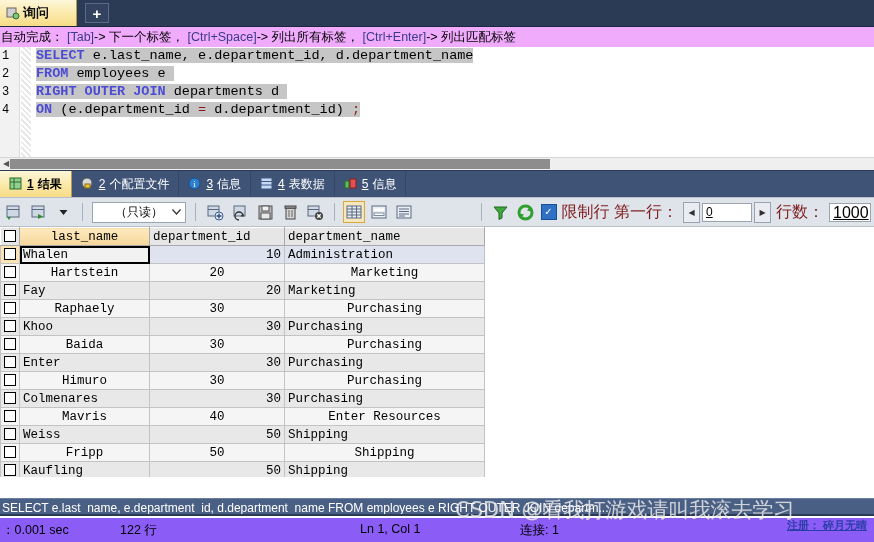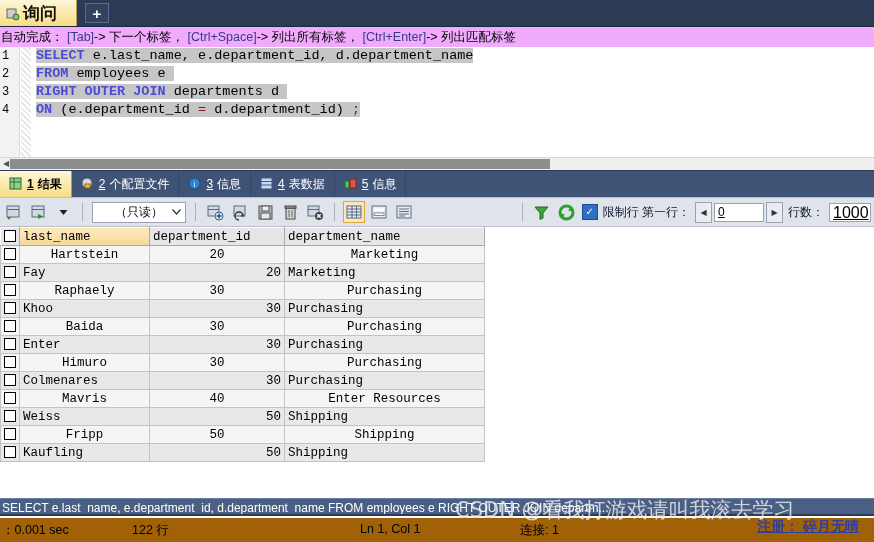--- a/index.html
+++ b/index.html
@@ -14,21 +14,21 @@
 
   
   .tabstrip{
     height:26px;background:#2b3a55;display:flex;align-items:stretch;
     border-bottom:1px solid #1d2840;
   }
   .qtab{
     width:64px;display:flex;align-items:center;gap:3px;padding:0 6px;
     background:linear-gradient(to bottom,#fdf6d9 0%,#fbe9a8 55%,#f7dc86 100%);
     border-right:1px solid #b89c4d;
-    font-weight:bold;color:#111;font-size:17px;
+    font-weight:bold;color:#111;font-size:13px;
   }
   .qtab .lbl{font-family:"Liberation Sans",sans-serif;}
   .plustab{
     width:22px;height:18px;margin:3px 0 0 8px;
     border:1px solid #5a6a88;background:#32425f;
     display:flex;align-items:center;justify-content:center;
     color:#fff;font-size:15px;font-weight:bold;line-height:1;
   }
 
   
@@ -100,21 +100,21 @@
     width:92px;height:19px;background:#fff;border:1px solid #9aa3b2;
     display:flex;align-items:center;justify-content:center;position:relative;
     font-size:12px;color:#000;
   }
   .roselect .cv{position:absolute;right:4px;top:4px;font-size:9px;color:#333;}
   .chk{
     width:14px;height:14px;background:#2f6fc4;border:1px solid #1c4d92;
     display:flex;align-items:center;justify-content:center;color:#fff;
     font-size:10px;line-height:1;
   }
-  .limtxt{font-size:12px;color:#0f172a;white-space:nowrap;}
+  .limtxt{font-size:16px;color:#7f1d1d;white-space:nowrap;}
   .spin{
     display:flex;align-items:center;gap:2px;
   }
   .spbtn{
     width:15px;height:19px;background:#e9ecf1;border:1px solid #9aa3b2;
     display:flex;align-items:center;justify-content:center;font-size:8px;color:#333;
   }
   .spval{
     width:50px;height:19px;background:#fff;border:1px solid #9aa3b2;
     font-size:12px;padding-left:3px;box-sizing:border-box;line-height:17px;
@@ -139,60 +139,60 @@
   td.selcol.sel{background:#fbe3b3;}
   .cbx{
     width:10px;height:10px;border:1.5px solid #000;background:#fff;display:inline-block;
     vertical-align:middle;
   }
   table.dg th{
     background:#e6e6e6;font-weight:normal;text-align:left;color:#000;
     border-top:1px solid #ffffff;border-left:1px solid #ffffff;
     border-right:1px solid #a9a9a9;border-bottom:1px solid #a9a9a9;
   }
-  table.dg th.hl{background:linear-gradient(to bottom,#fde9c0,#f6d79a);}
+  table.dg th.hl{background:linear-gradient(to bottom,#fde9c0,#f6d79a);text-align:center;}
   .c-last{width:130px;}
   .c-dept{width:135px;text-align:right;}
   .c-name{width:200px;}
   tr.r0 td{background:#dfe3ef;}
   tr.odd td{background:#f5f5f5;text-align:center;}
   tr.even td{background:#e8e8e8;}
   td.focus{outline:2px solid #000;outline-offset:-2px;background:#f2f2f2 !important;}
 
   
   .sqlbar{
     position:absolute;left:0;bottom:26px;width:874px;height:18px;
     background:#4a5f84;color:#fff;font-size:12px;line-height:18px;
     padding-left:2px;box-sizing:border-box;white-space:nowrap;overflow:hidden;
     border-top:1px solid #6b7ea1;border-bottom:2px solid #2b3a55;
   }
   .statusbar{
     position:absolute;left:0;bottom:0;width:874px;height:24px;
-    background:#a16207;border-top:1px solid #fff;font-size:12.5px;color:#000;
+    background:#8b5cf6;border-top:1px solid #fff;font-size:12.5px;color:#000;
   }
   .statusbar .seg{position:absolute;top:4px;}
   .s1{left:2px;}
-  .s2{left:132px;}
+  .s2{left:120px;}
   .s3{left:360px;}
   .s4{left:520px;}
 
   
   .wm{
     position:absolute;left:455px;bottom:6px;width:420px;height:40px;
     pointer-events:none;
   }
   .wm .big{
     position:absolute;left:0;top:0;width:420px;
     font-size:21px;color:rgba(255,255,255,0.72);
     font-family:"DejaVu Sans",sans-serif;white-space:nowrap;
     text-shadow:0 1px 0 rgba(120,120,120,0.25);
   }
   .wm .reg{
-    position:absolute;right:16px;top:22px;
-    font-size:14px;color:#2b3ea8;text-decoration:underline;white-space:nowrap;
+    position:absolute;right:8px;top:22px;
+    font-size:11px;color:#2b3ea8;text-decoration:underline;white-space:nowrap;
     font-weight:bold;
   }
 </style>
 </head>
 <body>
 
 <div class="app">
 
   <div class="tabstrip">
     <div class="qtab">
@@ -421,20 +421,26 @@
         <tr>
           <th class="selcol">
             <span class="cbx"></span>
           </th>
           <th class="c-last hl">last_name</th>
           <th class="c-dept">department_id</th>
           <th class="c-name">department_name</th>
         </tr>
       </thead>
       <tbody>
+          <tr class="r0">
+            <td class="selcol sel"><span class="cbx"></span></td>
+            <td class="c-last focus">Whalen</td>
+            <td class="c-dept">10</td>
+            <td class="c-name">Administration</td>
+          </tr>
           <tr class="odd">
             <td class="selcol"><span class="cbx"></span></td>
             <td class="c-last">Hartstein</td>
             <td class="c-dept">20</td>
             <td class="c-name">Marketing</td>
           </tr>
           <tr class="even">
             <td class="selcol"><span class="cbx"></span></td>
             <td class="c-last">Fay</td>
             <td class="c-dept">20</td>

